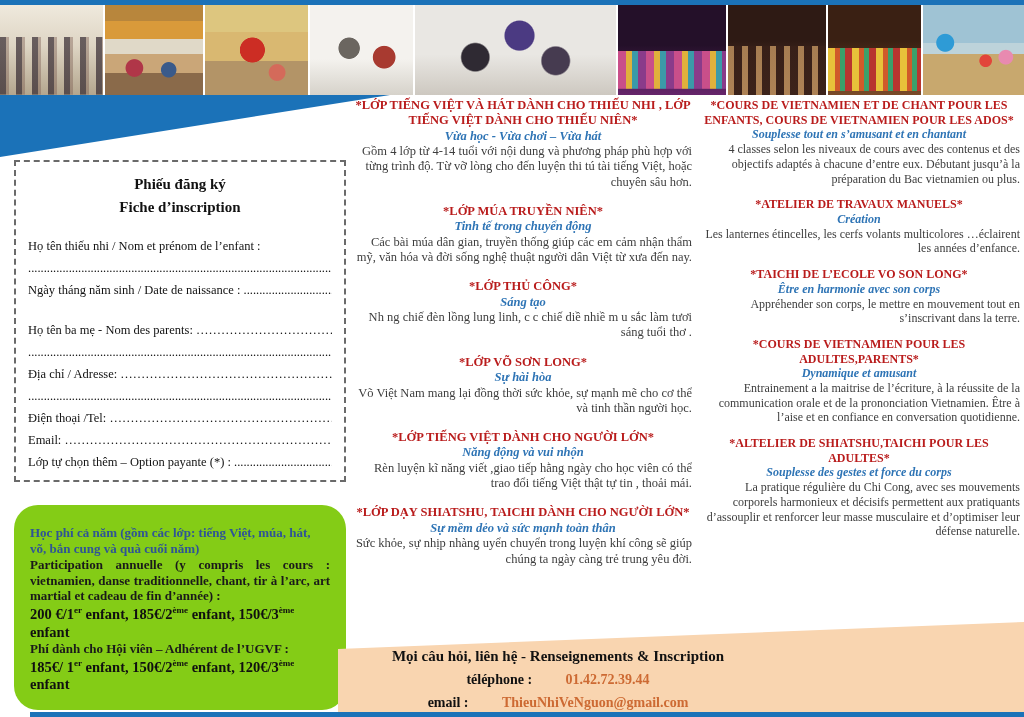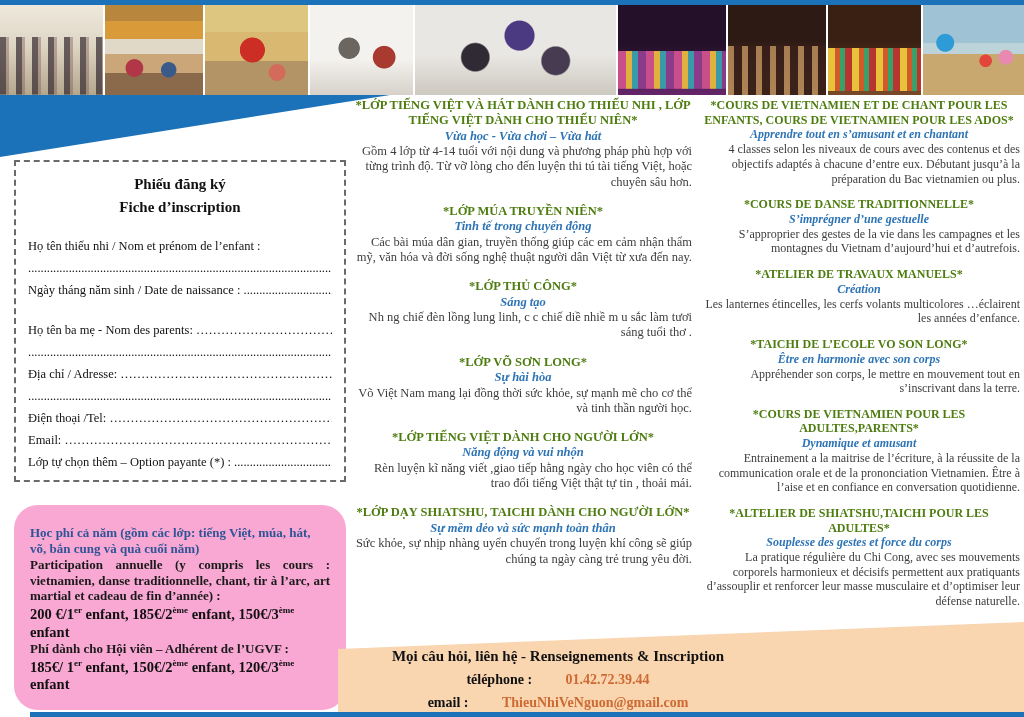--- a/index.html
+++ b/index.html
@@ -59,34 +59,34 @@
   
   .form-box{position:absolute;left:14px;top:160px;width:332px;height:322px;box-sizing:border-box;
             border:2px dashed #6a6a6a;padding:8px 12px;color:#111;}
   .form-title{text-align:center;font-weight:bold;font-size:15px;line-height:1.1;margin-top:6px;}
   .form-rows{margin-top:24px;}
   .form-row{font-size:12.5px;line-height:15px;margin-top:7px;white-space:nowrap;overflow:hidden;}
   .form-row.gap{margin-top:25px;}
 
   
   .fees-box{position:absolute;left:14px;top:505px;width:332px;height:205px;box-sizing:border-box;
-            background:#f9a8d4;border-radius:24px;padding:20px 16px 0 16px;}
+            background:#84cc16;border-radius:24px;padding:20px 16px 0 16px;}
   .fees-vi{color:#2f5496;font-weight:bold;font-size:13px;line-height:1.22;}
   .fees-fr{color:#1a1a1a;font-weight:bold;font-size:13px;line-height:1.22;text-align:justify;}
   .fees-price{color:#101010;font-weight:bold;font-size:14.5px;line-height:1.2;margin-top:1px;}
   .fees-member{color:#1a1a1a;font-weight:bold;font-size:13px;line-height:1.25;}
   sup{font-size:9px;}
 
   
   .col{position:absolute;text-align:center;}
   .col-mid{left:354px;top:98px;width:338px;}
   .col-right{left:698px;top:98px;width:322px;}
   .section{margin-bottom:14px;}
   .col-right .section{margin-bottom:11px;}
-  .sec-title{color:#4d7c0f;font-weight:bold;font-size:12.5px;line-height:1.22;}
+  .sec-title{color:#b91c1c;font-weight:bold;font-size:12.5px;line-height:1.22;}
   .sec-sub{color:#2e74b5;font-weight:bold;font-style:italic;font-size:12.5px;line-height:1.25;}
   .sec-body{color:#3d3d3d;font-size:12.5px;line-height:1.22;text-align:right;}
   .col-right .sec-title{font-size:12px;}
   .col-right .sec-sub{font-size:12px;}
   .col-right .sec-body{font-size:12px;}
 
   
   .band{position:absolute;left:338px;top:622px;width:686px;height:90px;background:#f9d5b0;
         clip-path:polygon(0 27px,100% 0,100% 100%,0 100%);}
   .contact{position:absolute;left:358px;top:648px;width:400px;text-align:center;color:#111;}
@@ -169,27 +169,22 @@
     <div class="section">
       <div class="sec-title">*LỚP DẠY SHIATSHU, TAICHI  DÀNH CHO NGƯỜI LỚN*</div>
       <div class="sec-sub">Sự mềm dẻo và sức mạnh toàn thân</div>
       <div class="sec-body">Sức khỏe, sự nhịp nhàng uyển chuyển trong  luyện khí công sẽ giúp chúng ta ngày càng trẻ trung yêu đời.</div>
     </div>
   </div>
 
   <div class="col col-right">
     <div class="section">
       <div class="sec-title">*COURS DE VIETNAMIEN ET DE CHANT POUR LES ENFANTS, COURS DE VIETNAMIEN POUR LES ADOS*</div>
-      <div class="sec-sub">Apprendre tout en s’amusant et en chantant</div>
+      <div class="sec-sub">Souplesse tout en s’amusant et en chantant</div>
       <div class="sec-body">4 classes selon les niveaux  de cours avec des contenus et des objectifs adaptés à chacune d’entre eux. Débutant jusqu’à la préparation du Bac vietnamien ou plus.</div>
-    </div>
-    <div class="section">
-      <div class="sec-title">*COURS DE DANSE TRADITIONNELLE*</div>
-      <div class="sec-sub">S’imprégner d’une gestuelle</div>
-      <div class="sec-body">S’approprier des gestes de la vie dans les campagnes et les montagnes du Vietnam d’aujourd’hui et d’autrefois.</div>
     </div>
     <div class="section">
       <div class="sec-title">*ATELIER DE TRAVAUX MANUELS*</div>
       <div class="sec-sub">Création</div>
       <div class="sec-body">Les lanternes étincelles, les cerfs  volants multicolores …éclairent les années d’enfance.</div>
     </div>
     <div class="section">
       <div class="sec-title">*TAICHI DE L’ECOLE VO SON LONG*</div>
       <div class="sec-sub">Être en harmonie avec son corps</div>
       <div class="sec-body">Appréhender son corps, le mettre en mouvement tout en s’inscrivant dans la terre.</div>

